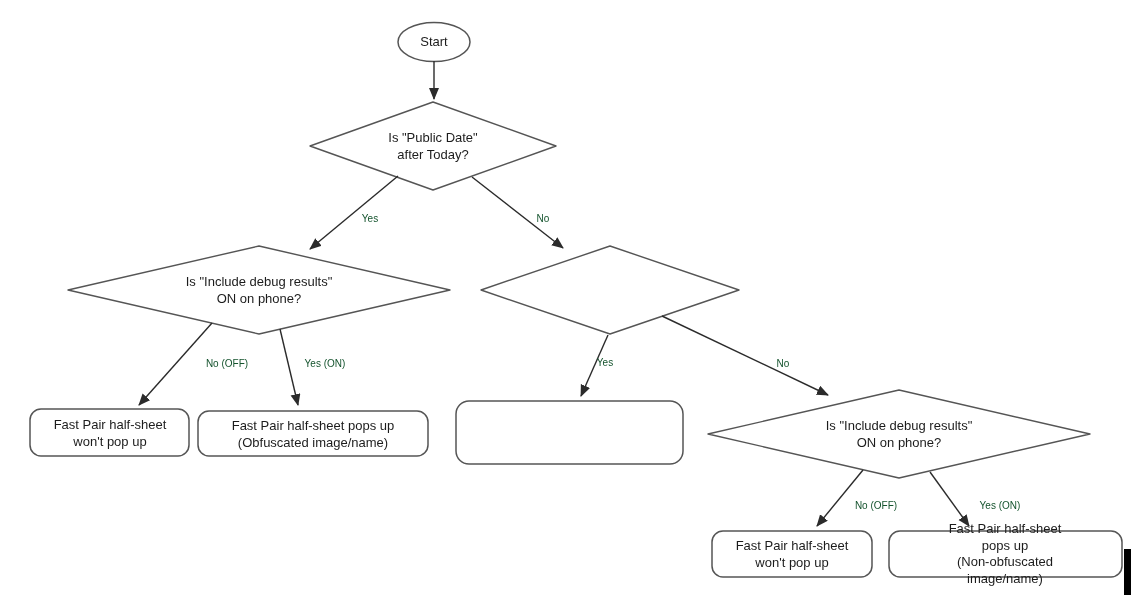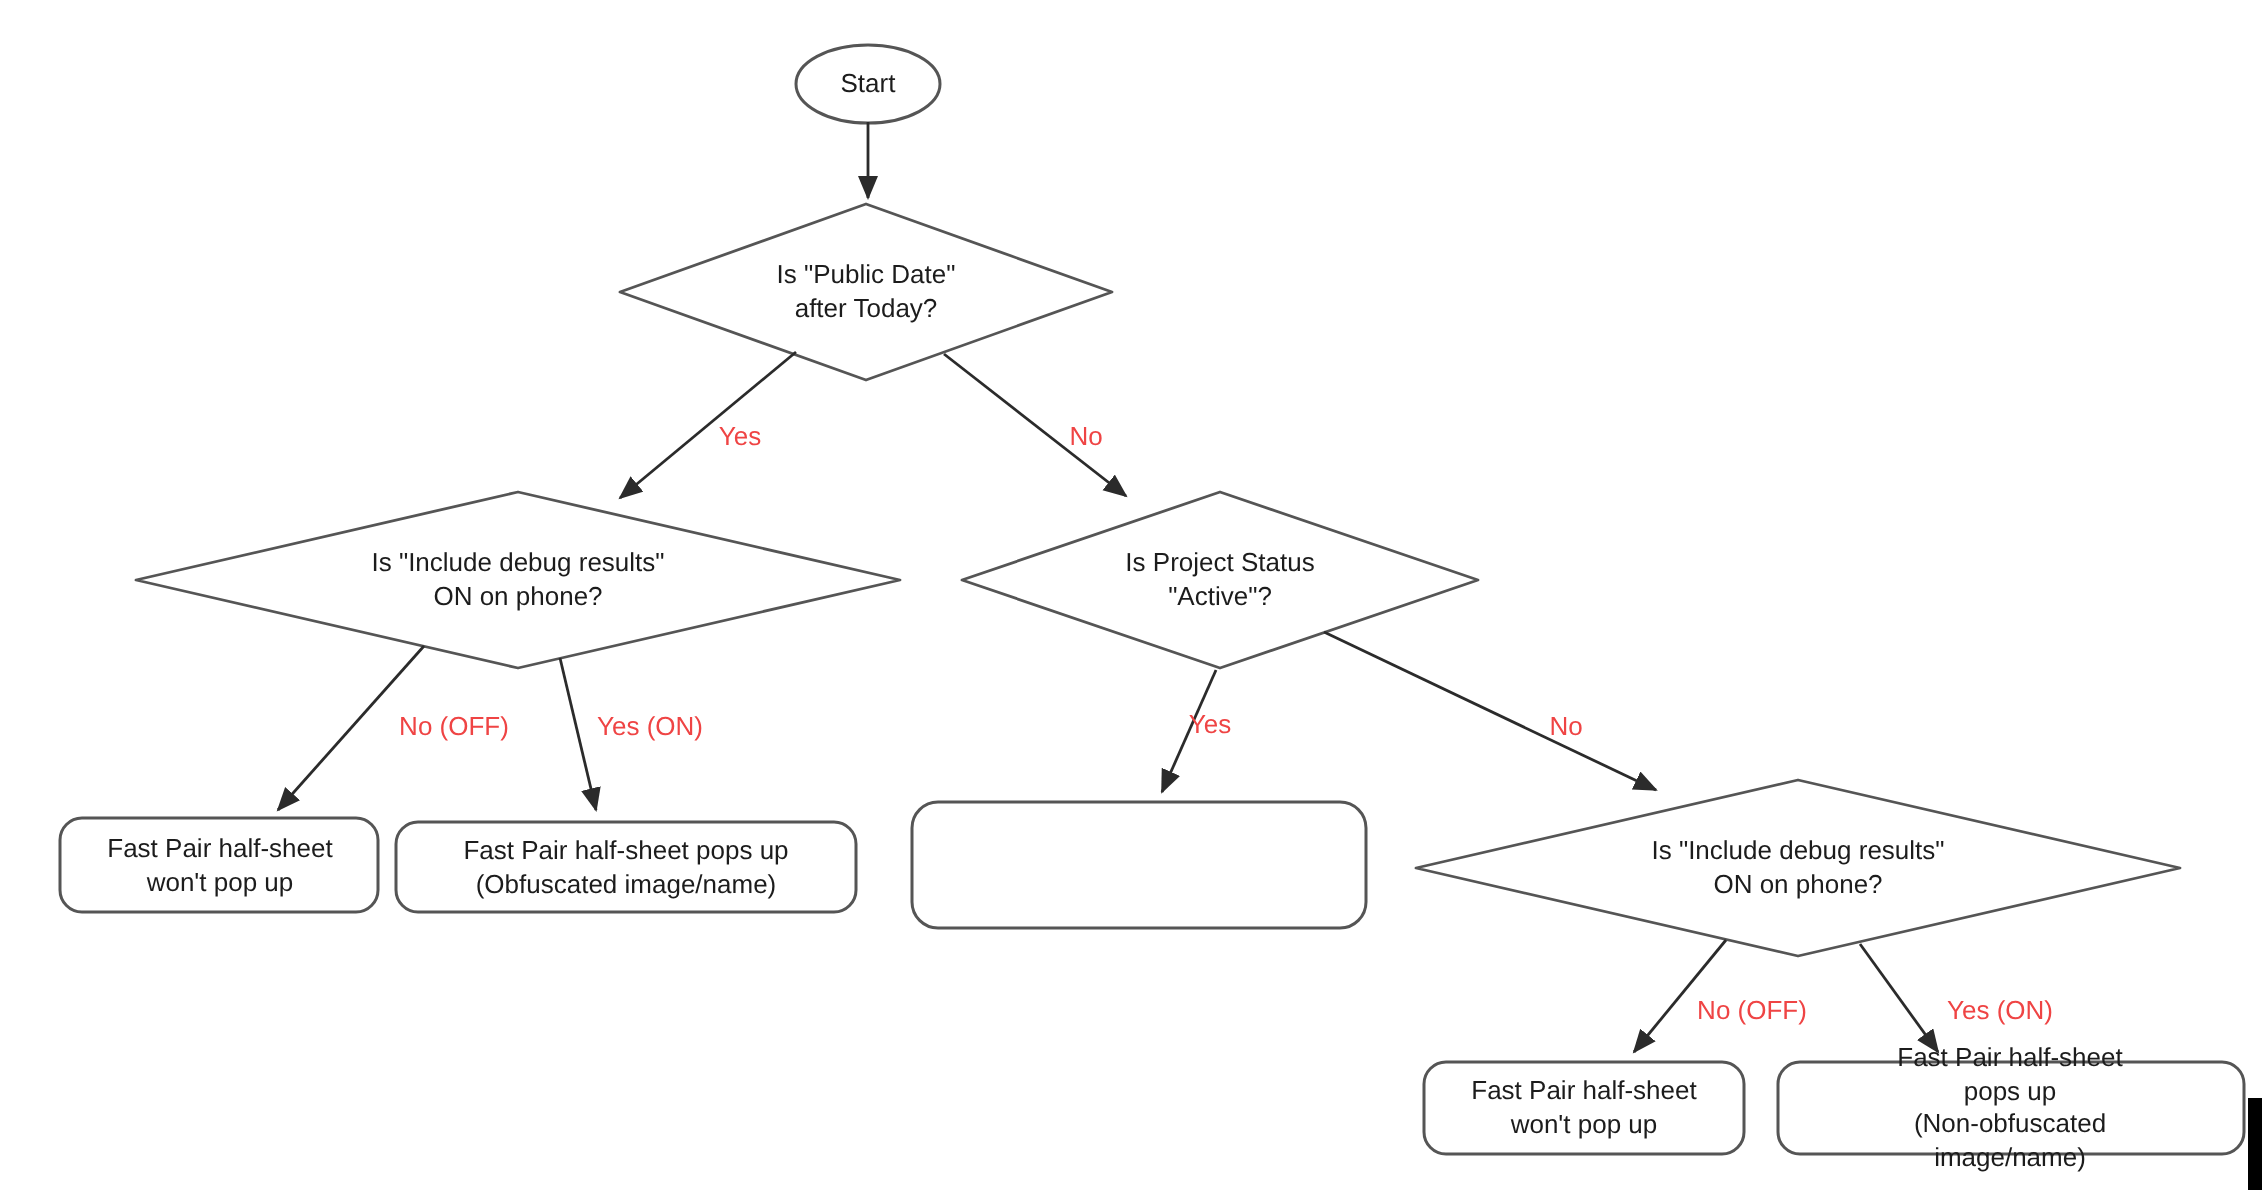--- a/index.html
+++ b/index.html
@@ -22,22 +22,22 @@
     text-align: center;
     white-space: pre-line;
     font-size: 13px;
     line-height: 16.5px;
     color: #1c1c1c;
   }
   .edge-label {
     position: absolute;
     transform: translate(-50%, -50%);
     white-space: nowrap;
-    font-size: 13px;
-    color: #ef4444;
+    font-size: 10px;
+    color: #14532d;
   }
   .cursor-bar {
     position: absolute;
     left: 1124px;
     top: 549px;
     width: 7px;
     height: 46px;
     background: #000000;
   }
 </style>
@@ -85,22 +85,20 @@
   </svg>
 
   <div class="node-label" style="left:434px; top:42px;">Start</div>
 
   <div class="node-label" style="left:433px; top:146px;">Is "Public Date"
 after Today?</div>
 
   <div class="node-label" style="left:259px; top:290px;">Is "Include debug results"
 ON on phone?</div>
 
-  <div class="node-label" style="left:610px; top:290px;">Is Project Status
-"Active"?</div>
 
   <div class="node-label" style="left:899px; top:434px;">Is "Include debug results"
 ON on phone?</div>
 
   <div class="node-label" style="left:110px; top:433px;">Fast Pair half-sheet
 won't pop up</div>
 
   <div class="node-label" style="left:313px; top:434px;">Fast Pair half-sheet pops up
 (Obfuscated image/name)</div>
 

